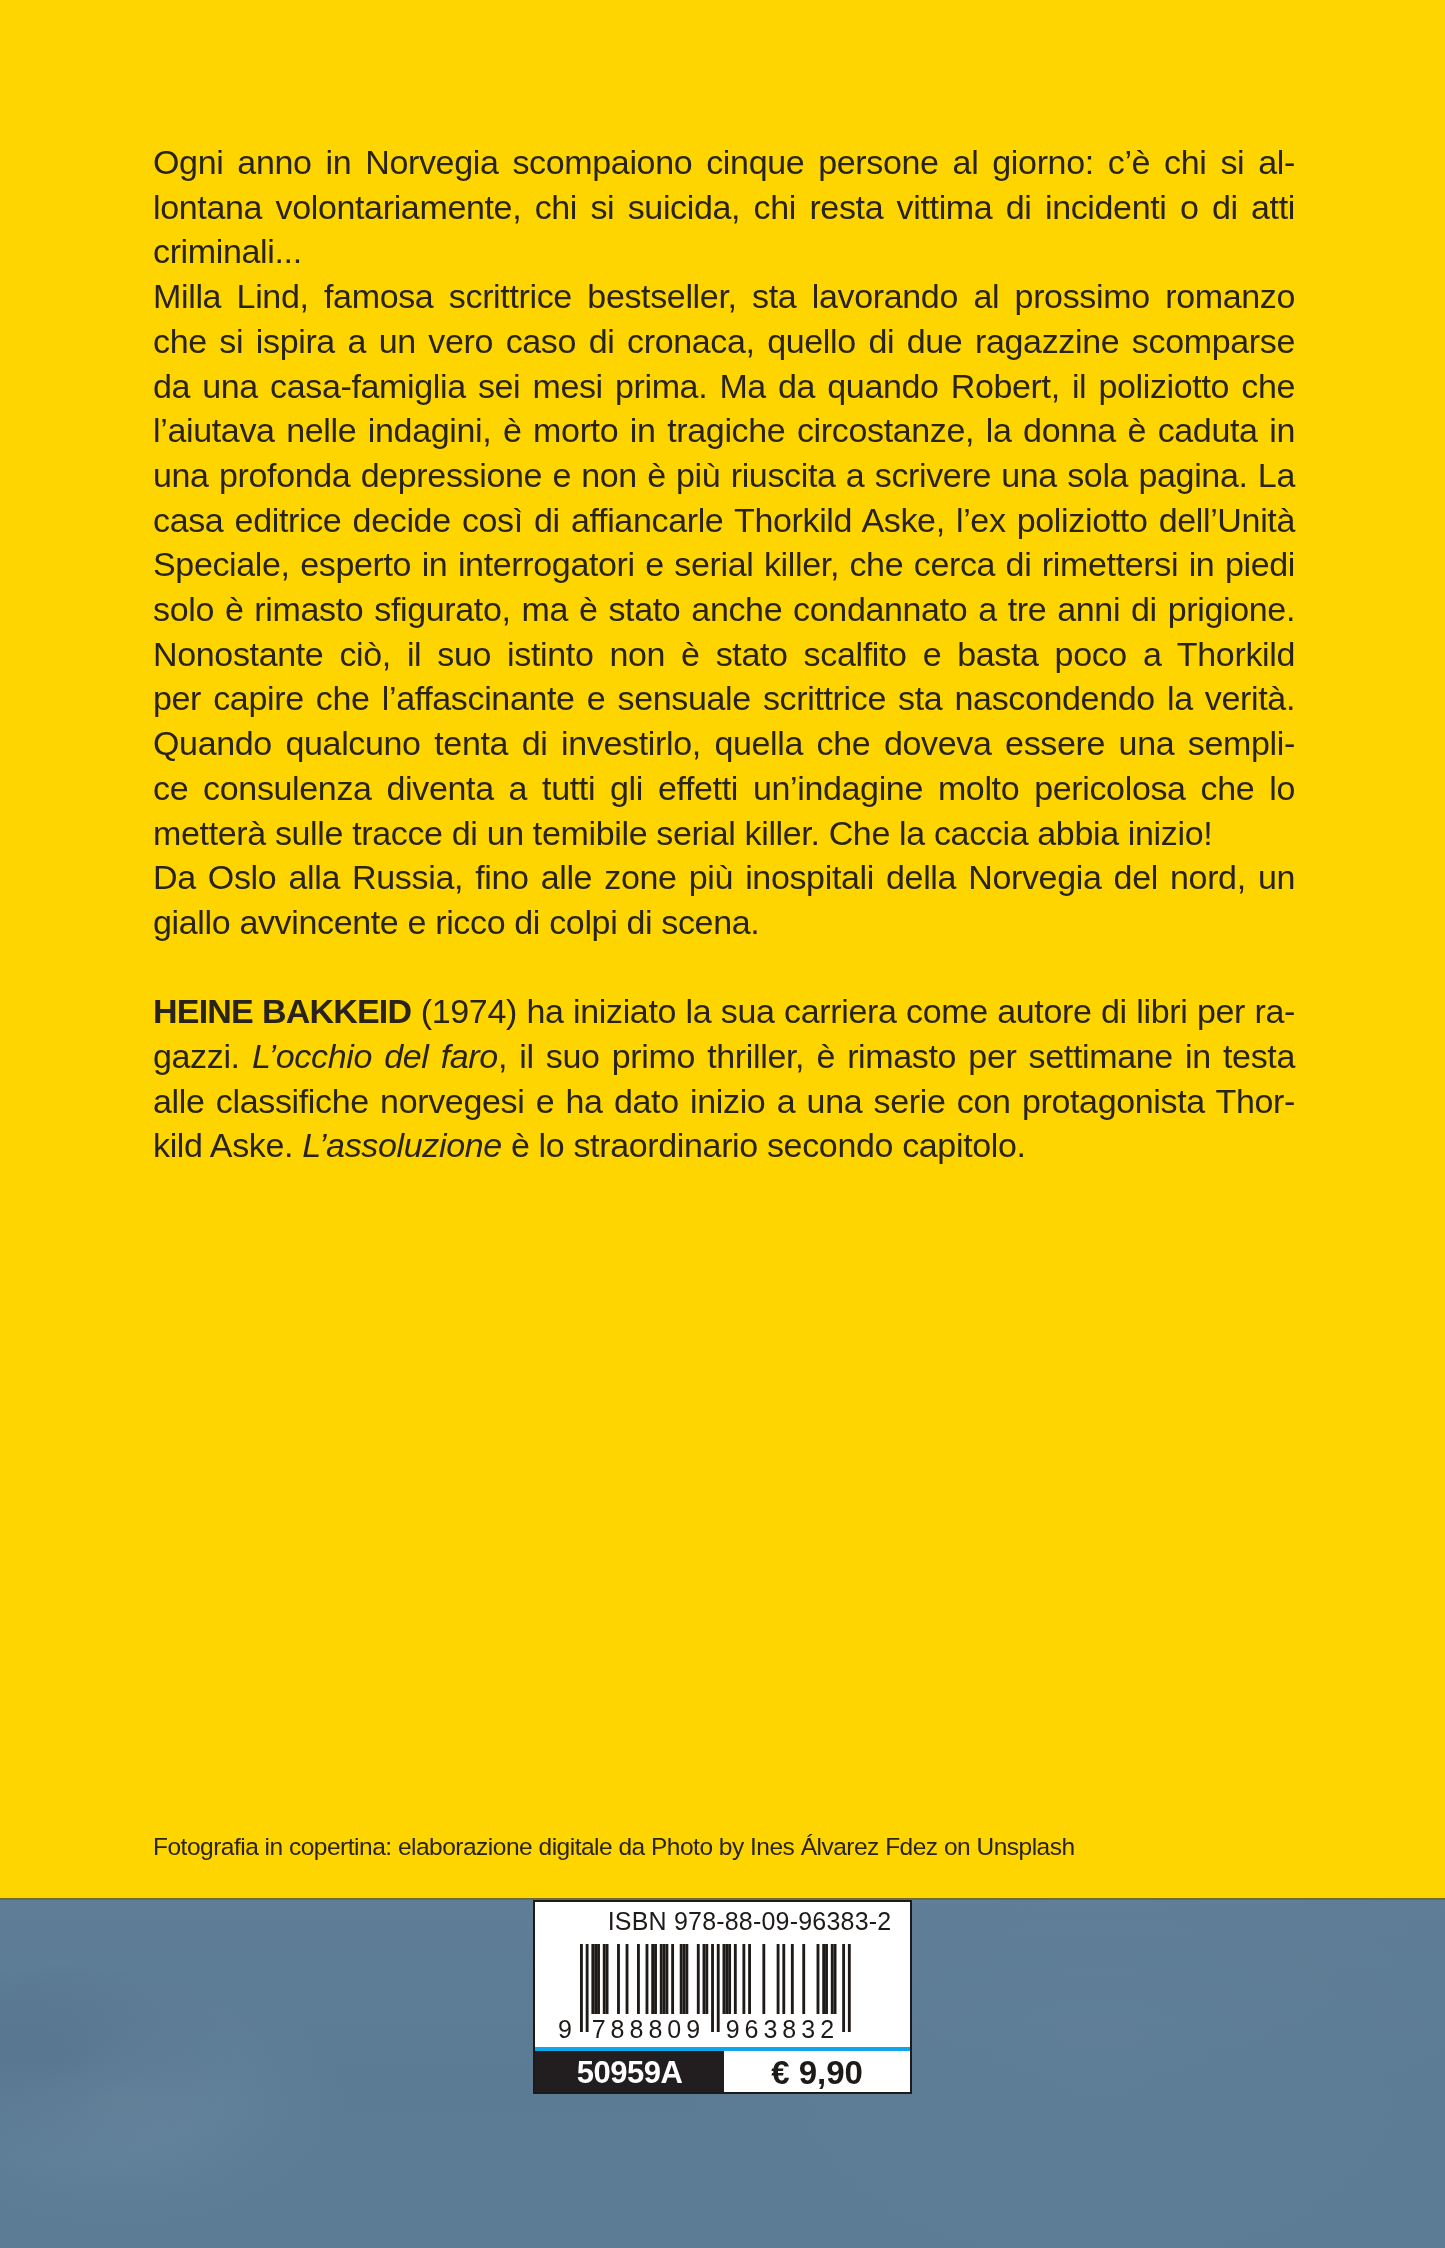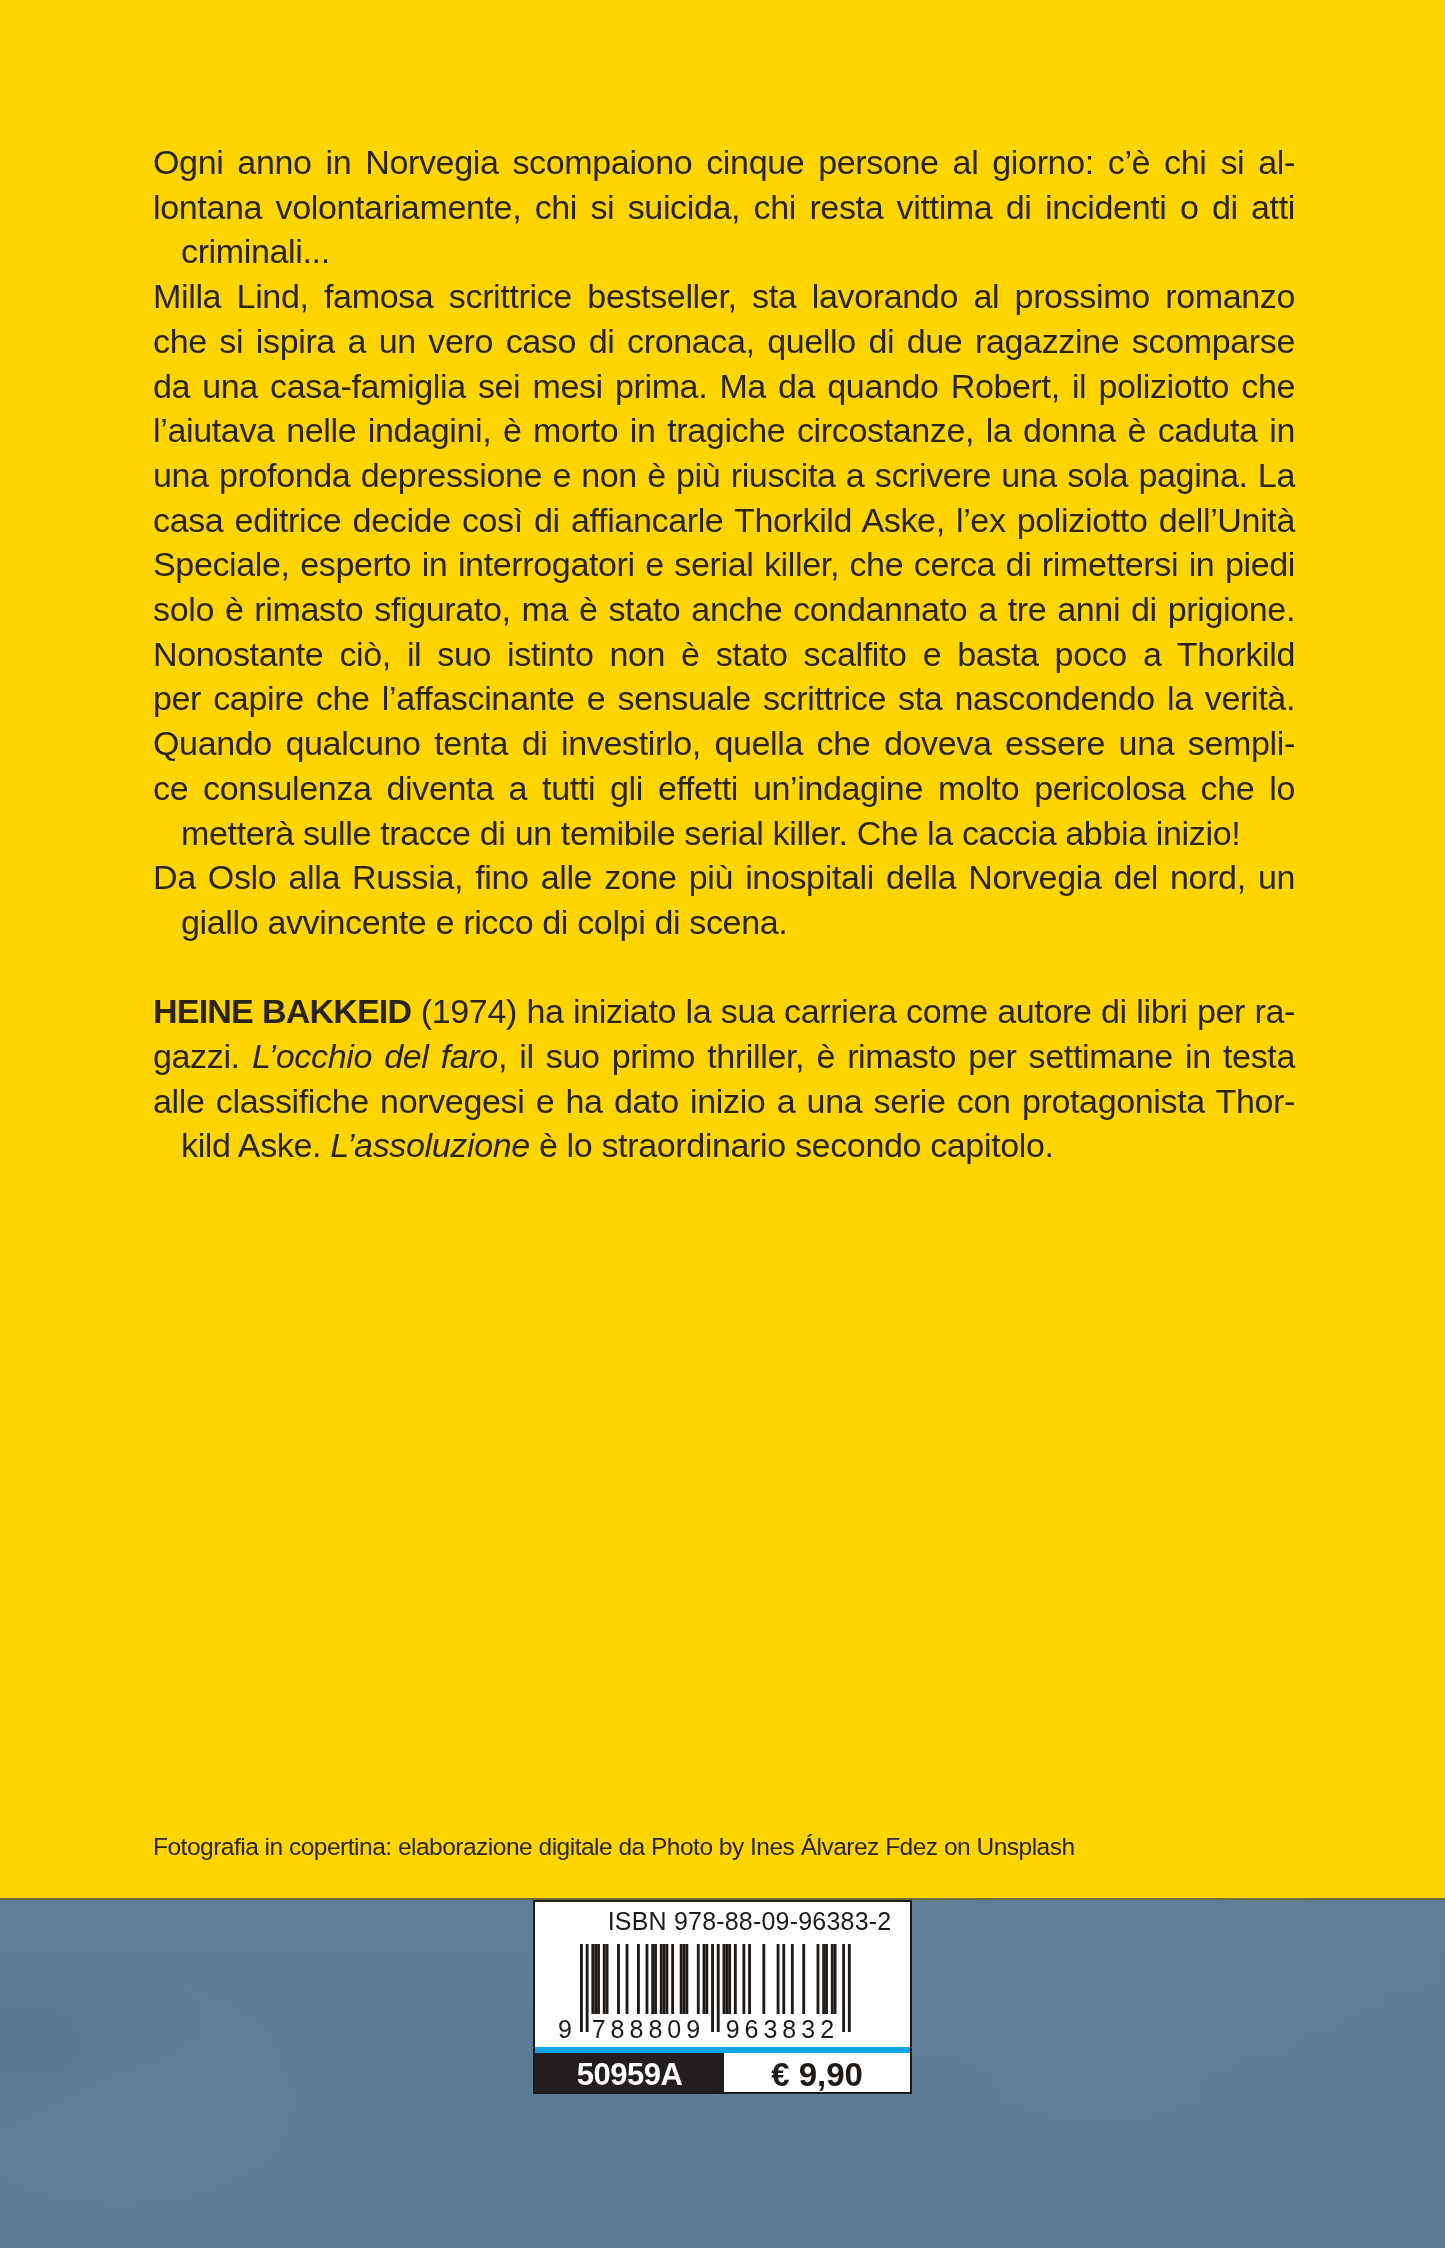--- a/index.html
+++ b/index.html
@@ -23,41 +23,41 @@
     border-top: 2px solid #6e6a3a;
     box-sizing: border-box;
   }
   .blurb {
     position: absolute; left: 153px; top: 140px; width: 1142px;
     font-size: 34px; line-height: 44.7px;
     letter-spacing: -0.35px;
   }
   .blurb p { margin: 0; text-align: justify; }
   .blurb .line { display: block; text-align: justify; text-align-last: justify; white-space: nowrap; }
-  .blurb .line.last { text-align-last: left; margin-left: 28px; }
+  .blurb .line.last { text-align-last: left; }
   .blurb .gap { height: 44.7px; }
   .bold { font-weight: bold; letter-spacing: -0.8px; }
   .ital { font-style: italic; }
   .credit {
     position: absolute; left: 153px; top: 1832px;
     font-size: 24.5px; line-height: 30px; letter-spacing: -0.5px;
   }
   .barcode-box {
     position: absolute; left: 533px; top: 1900px; width: 379px; height: 194px;
     background: #ffffff; border: 2px solid #1e1a18; box-sizing: border-box;
   }
   .isbn-label {
     position: absolute; left: 0; top: 4px; width: 100%;
     text-align: center; font-size: 25px; line-height: 30px; color: #1e1a18;
     padding-left: 54px; box-sizing: border-box; letter-spacing: 0.2px;
   }
   .bars { position: absolute; left: 0; top: 40px; }
   .code-band {
     position: absolute; left: 0; bottom: 0; width: 100%; height: 45px;
-    display: flex; border-top: 6px solid #0ea5e9; box-sizing: border-box;
+    display: flex; border-top: 4px solid #0ea5e9; box-sizing: border-box;
   }
   .code-black {
     width: 189px; background: #221d1e; color: #ffffff;
     font-weight: bold; font-size: 31px; line-height: 43px; text-align: center;
     letter-spacing: -0.5px;
   }
   .code-price {
     flex: 1; background: #ffffff; color: #1e1a18;
     font-weight: bold; font-size: 33px; line-height: 43px; text-align: center;
   }

